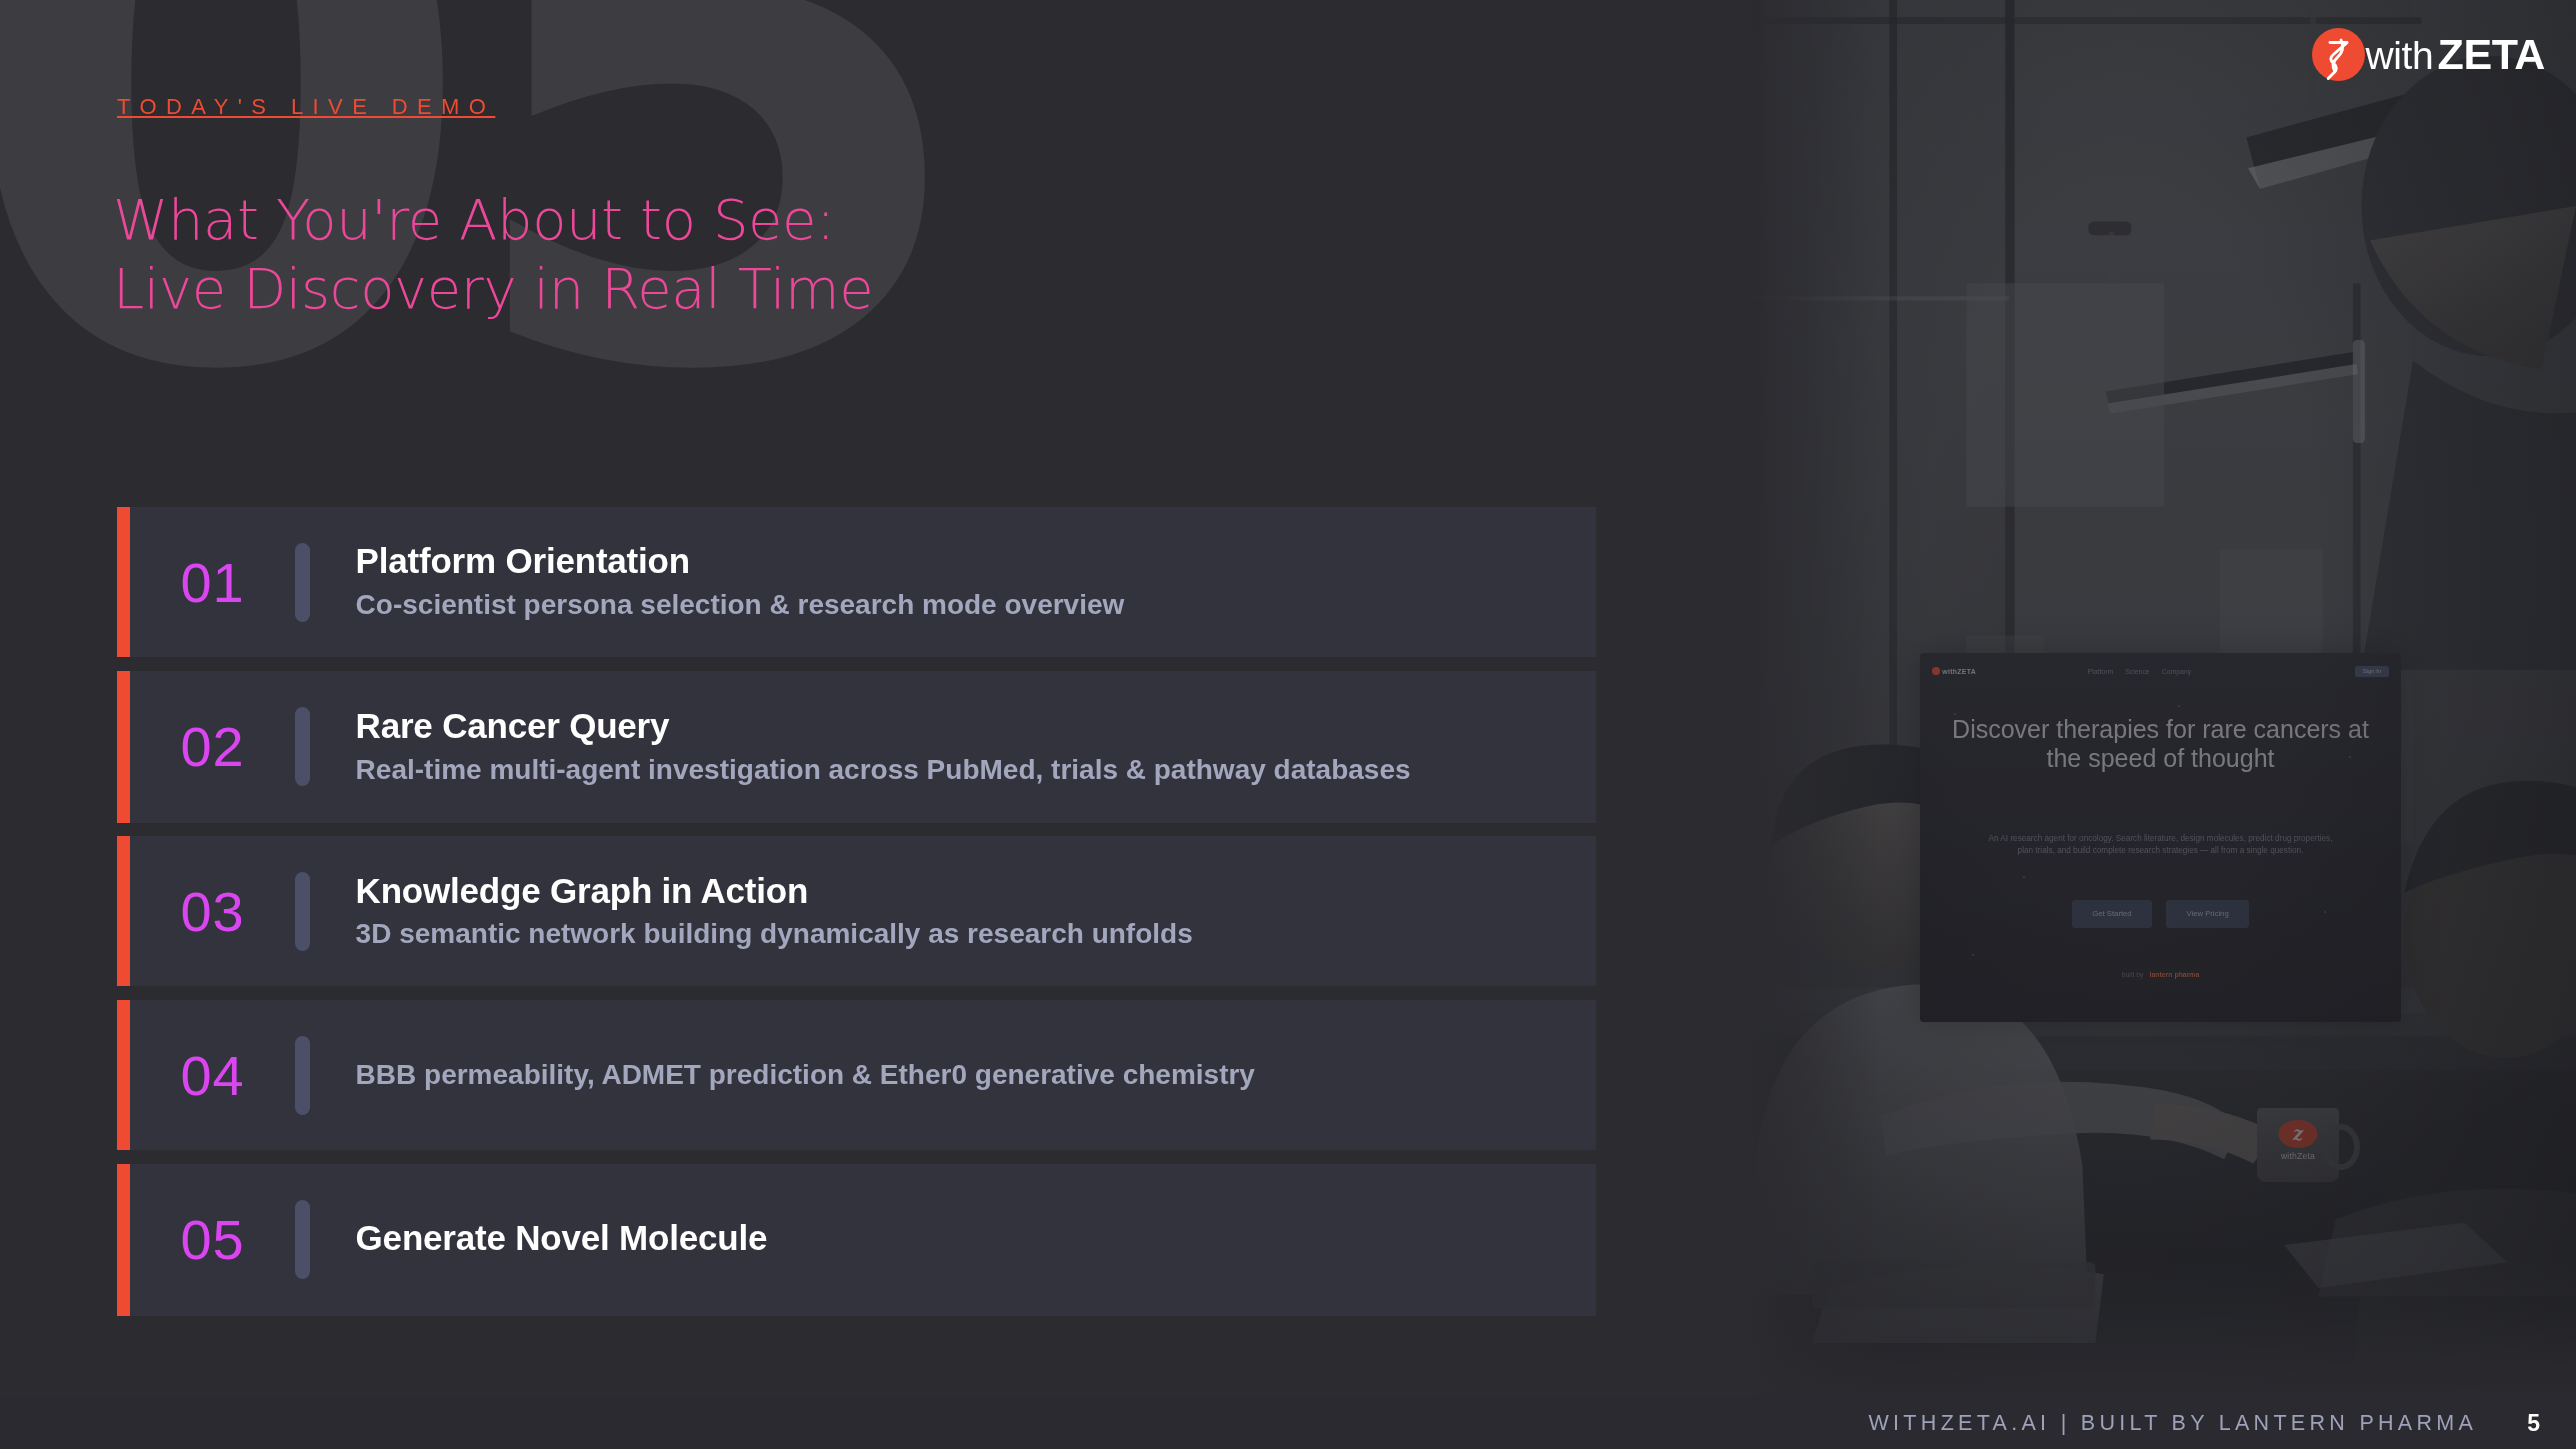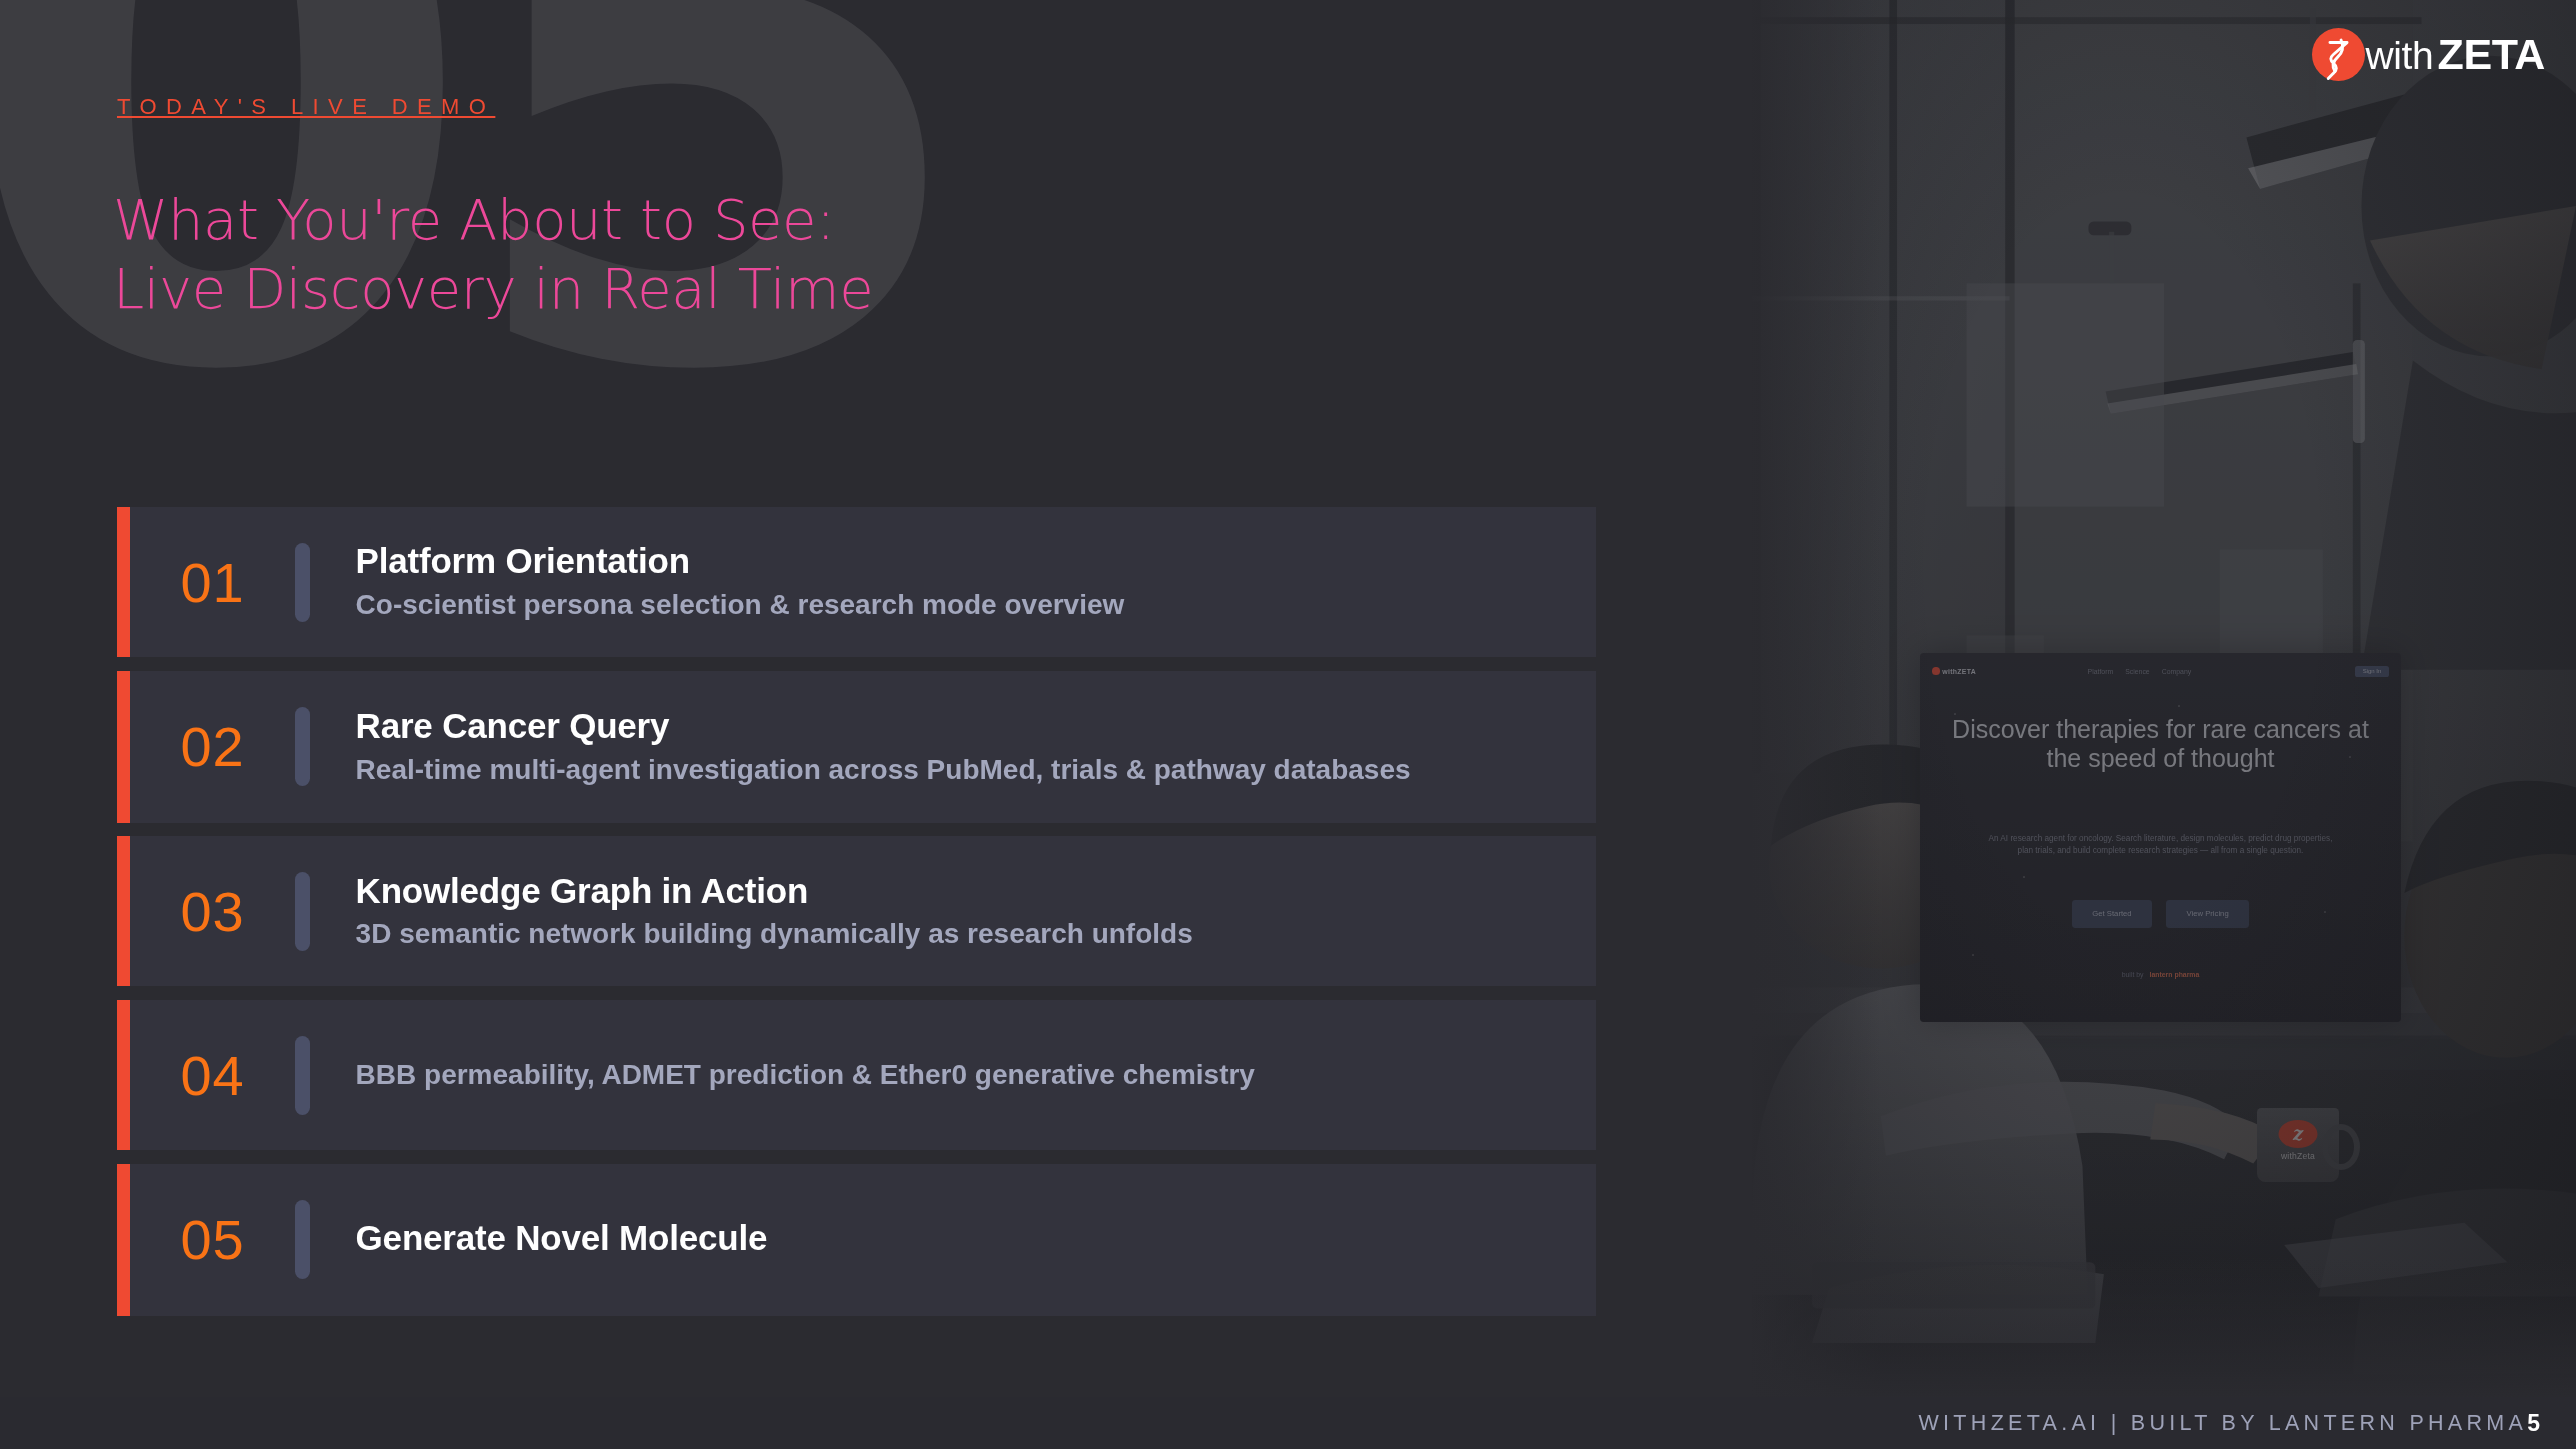--- a/index.html
+++ b/index.html
@@ -100,34 +100,34 @@
   .title{position:absolute;left:113px;top:185px;color:#ec4899;
     font-size:56px;line-height:1.24;font-weight:300;letter-spacing:-0.4px;
     font-family:"DejaVu Sans", sans-serif;}
 
   .list{position:absolute;left:117px;top:507px;width:1479px;}
   .card{position:relative;display:flex;align-items:stretch;
     background:#33333d;margin-bottom:13.7px;min-height:150px;}
   .card.tall{min-height:152px;}
   .accent{width:13px;background:#ef4a32;flex:0 0 auto;}
   .num{width:165px;flex:0 0 auto;display:flex;align-items:center;
-    justify-content:center;color:#f97316;font-size:56px;font-weight:300;
+    justify-content:center;color:#d946ef;font-size:56px;font-weight:300;
     letter-spacing:0.9px;}
   .divider{width:14.6px;height:79px;background:#4b5068;border-radius:7.7px;
     flex:0 0 auto;align-self:center;margin-right:46px;}
   .txt{flex:1 1 auto;display:flex;flex-direction:column;
     justify-content:center;padding-right:38px;}
   .h{color:#ffffff;font-size:35px;font-weight:700;line-height:1.24;
     letter-spacing:-0.2px;margin-bottom:3.4px;}
   .d{color:#a3a7bd;font-size:28px;font-weight:700;line-height:1.38;}
 
   
   .footer{position:absolute;left:0;right:0;bottom:0;height:52px;z-index:40;
     display:flex;align-items:center;justify-content:flex-end;
-    padding-right:36px;background:rgba(43,43,48,0.96);}
+    padding-right:36px;gap:50px;background:rgba(43,43,48,0.96);}
   .foot-txt{color:#9ea2b8;font-size:21.5px;letter-spacing:4.3px;}
   .page-no{color:#ffffff;font-size:23px;font-weight:700;}
 </style>
 </head>
 <body>
 
 <div class="slide">
 
   <div class="watermark">05</div>
 

